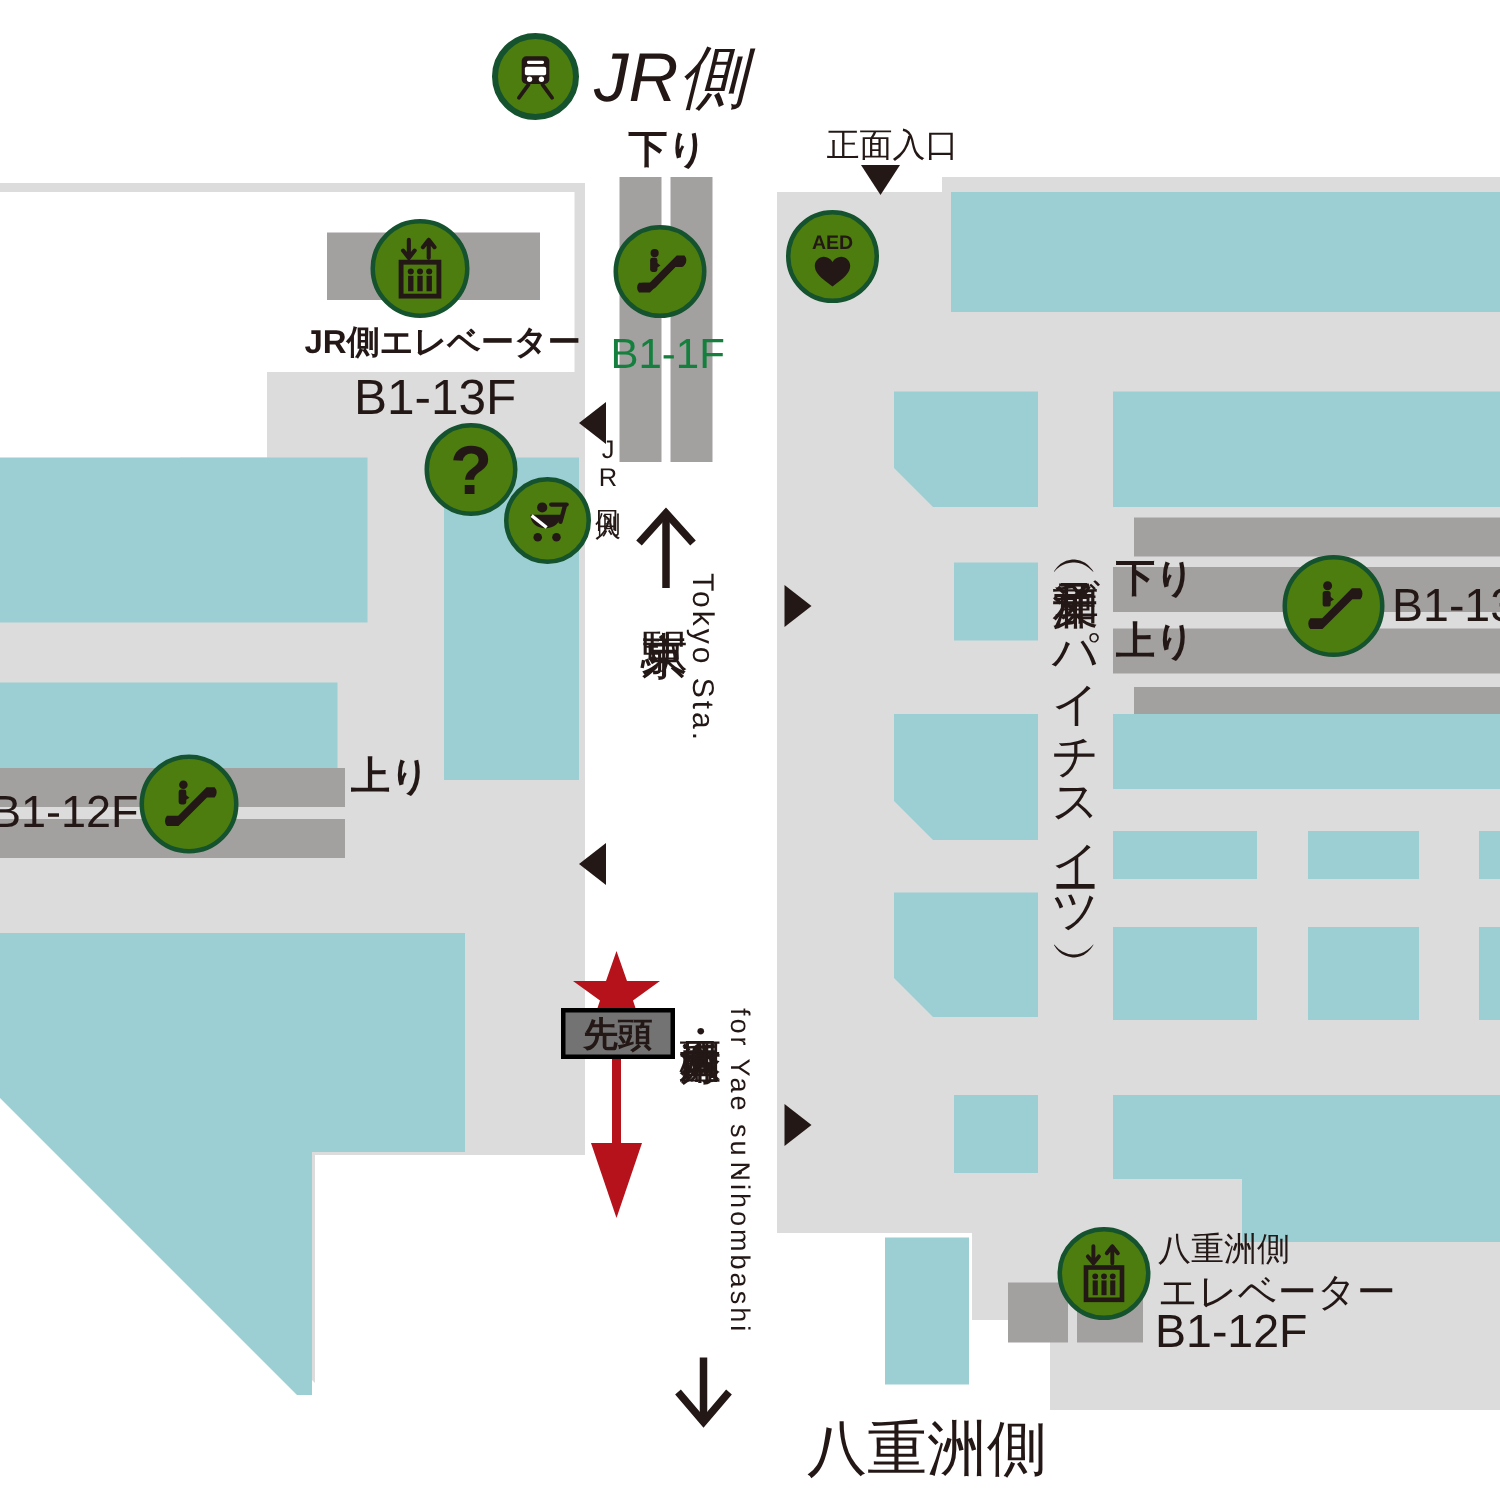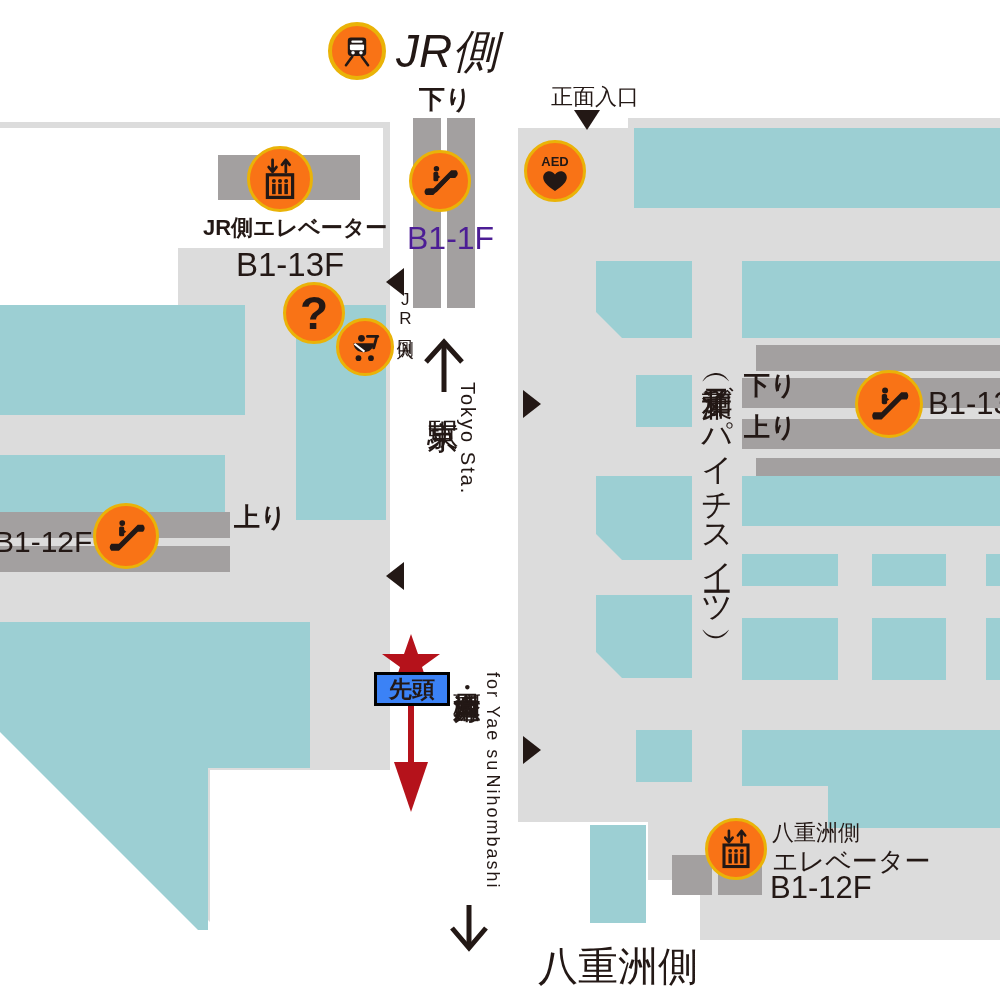--- a/index.html
+++ b/index.html
@@ -12,27 +12,27 @@
   .lbl{position:absolute;white-space:nowrap;line-height:1;}
   .vert{
     writing-mode:vertical-rl;text-orientation:upright;
     white-space:nowrap;line-height:1.05;
   }
   .vert-rot{
     writing-mode:vertical-rl;text-orientation:mixed;
     white-space:nowrap;letter-spacing:2px;
   }
   .ico{
-    position:absolute;border-radius:50%;background:#f97316;
-    border:3px solid #eab308;box-sizing:border-box;
+    position:absolute;border-radius:50%;background:#4d7c0f;
+    border:3px solid #14532d;box-sizing:border-box;
     display:flex;align-items:center;justify-content:center;
   }
   .ico svg{display:block;}
   .headbox{
-    position:absolute;background:#3b82f6;border:3px solid #000;
+    position:absolute;background:#737373;border:3px solid #000;
     box-sizing:border-box;display:flex;align-items:center;
     justify-content:center;font-weight:bold;
   }
 </style>
 </head>
 <body>
 
 <svg id="map" viewBox="0 0 1000 1000">
 
   <g>
@@ -223,21 +223,21 @@
     <rect x="11.9" y="16" width="2.2" height="6.4" fill="#231815"></rect>
     <circle cx="16.8" cy="14.2" r="1.25" fill="#231815"></circle>
     <rect x="15.7" y="16" width="2.2" height="6.4" fill="#231815"></rect>
   </svg>
 </div>
 
 <div class="lbl" style="left:396px;top:28px;font-size:46px;font-style:italic;">JR側</div>
 
 <div class="lbl" style="left:419px;top:86px;font-size:26px;font-weight:bold;">下り</div>
 
-<div class="lbl" style="left:407px;top:222px;font-size:32px;color:#4c1d95;">B1-1F</div>
+<div class="lbl" style="left:407px;top:222px;font-size:28px;color:#15803d;">B1-1F</div>
 
 <div class="lbl" style="left:203px;top:217px;font-size:22px;font-weight:bold;">JR側エレベーター</div>
 
 <div class="lbl" style="left:236px;top:248px;font-size:33px;">B1-13F</div>
 
 <div class="lbl vert" style="left:396px;top:290px;font-size:17px;">JR側入口</div>
 
 <div class="lbl vert" style="left:426px;top:396px;font-size:31px;">東京駅</div>
 
 <div class="lbl vert-rot" style="left:458px;top:382px;font-size:20px;">Tokyo Sta.</div>

